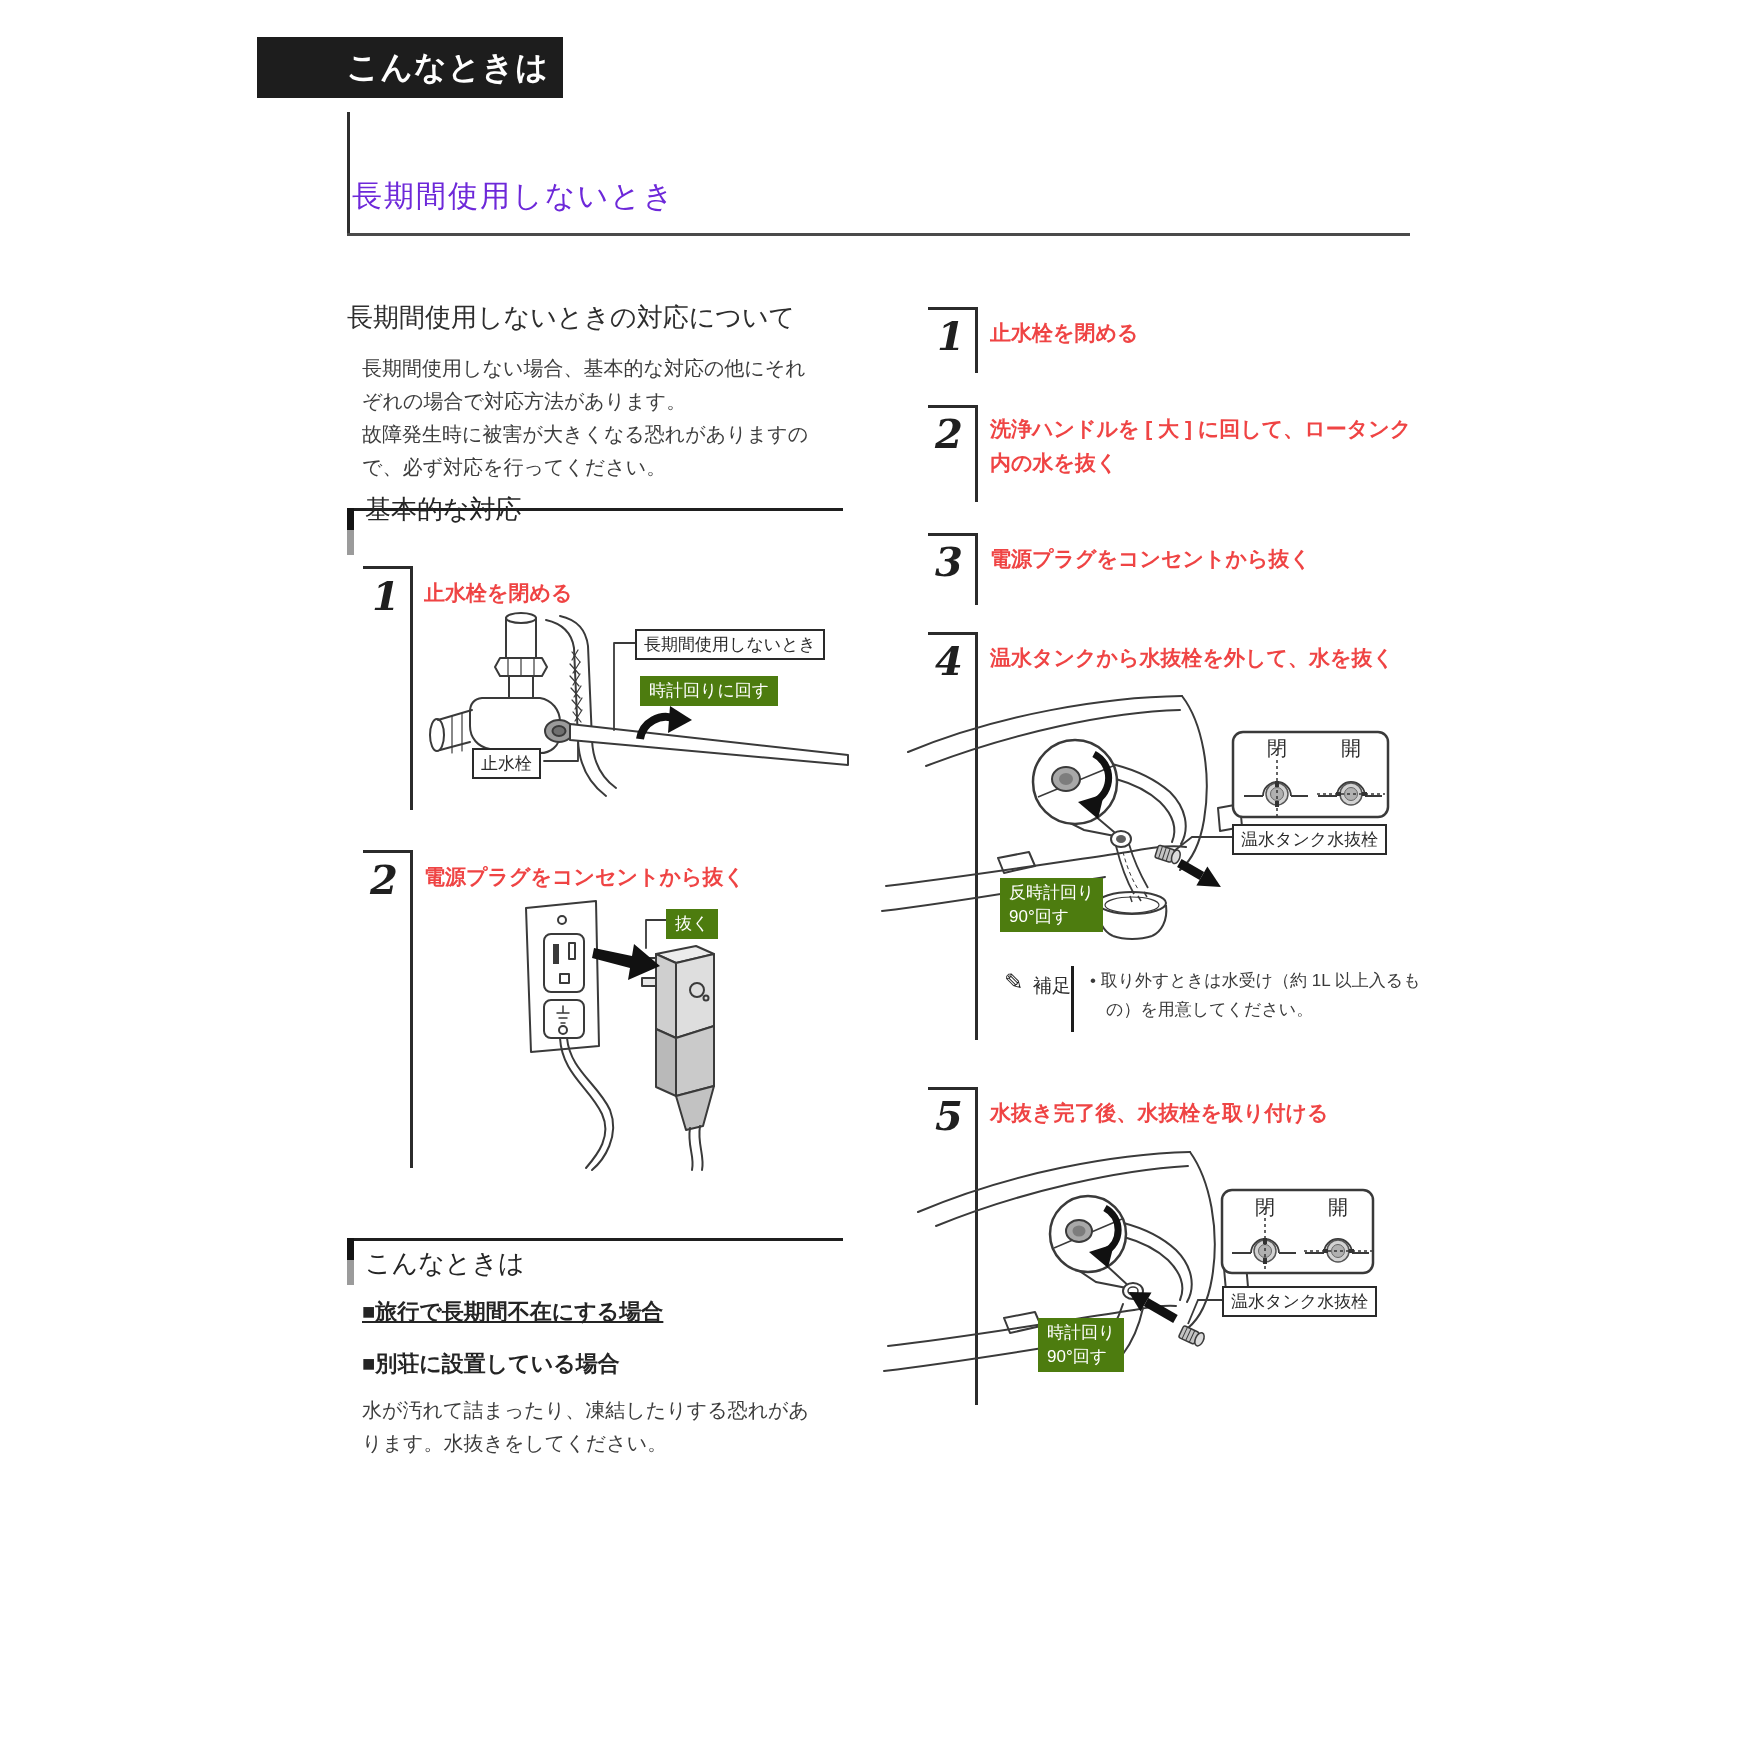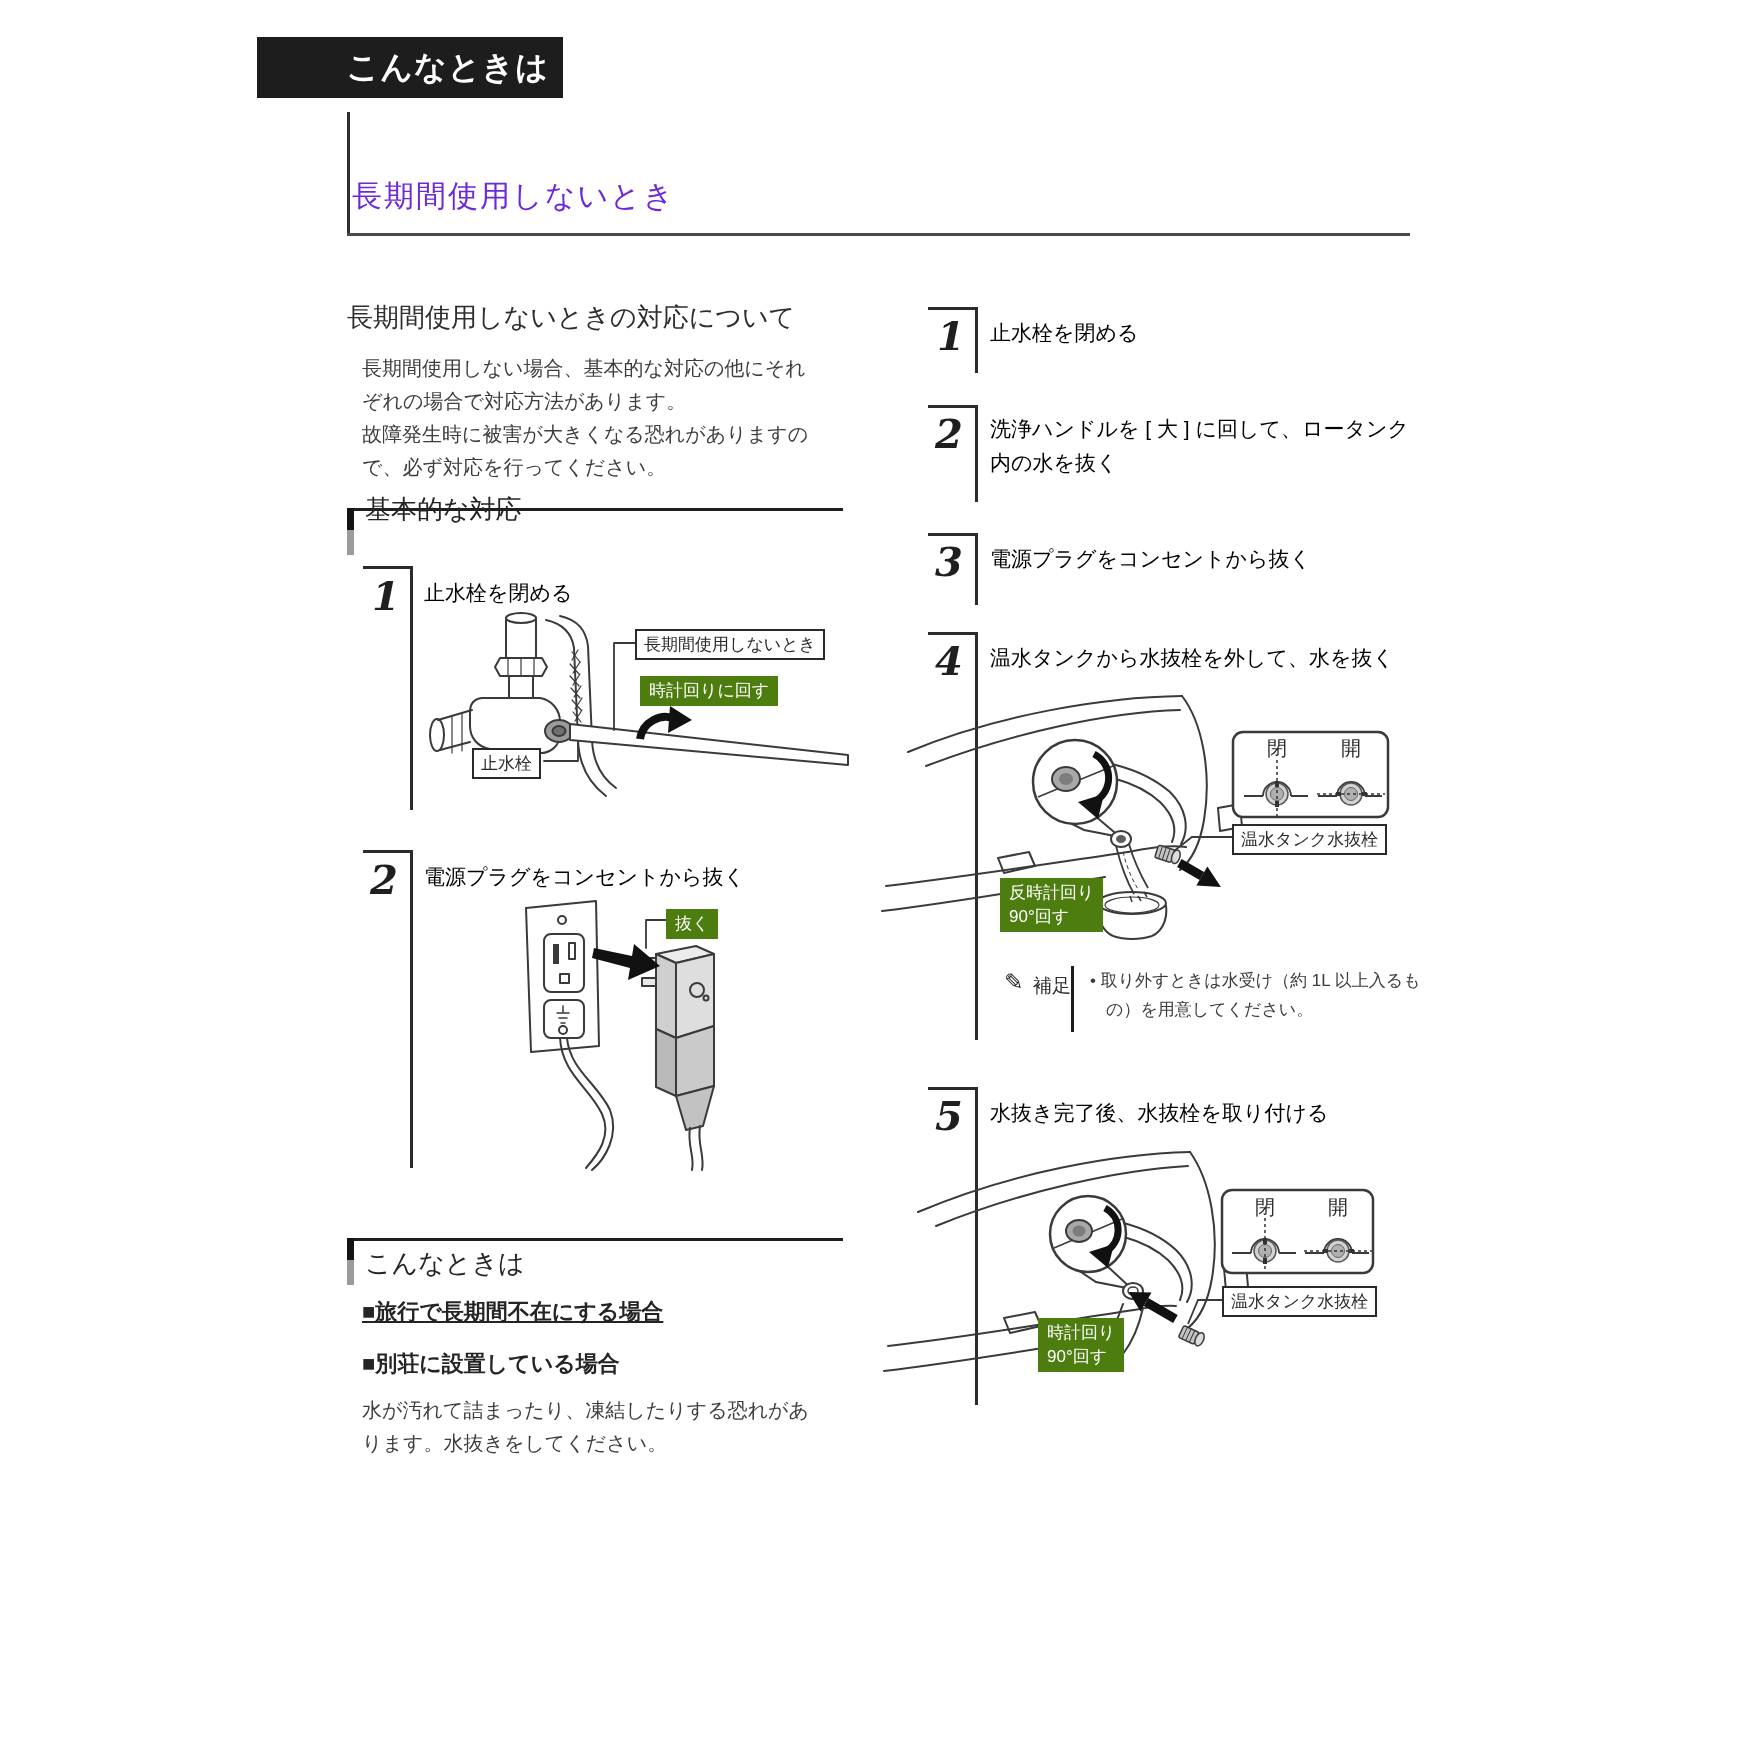--- a/index.html
+++ b/index.html
@@ -18,21 +18,21 @@
   .body-text{position:absolute;font-size:20px;line-height:33px;color:#3d3d3d;}
   
   .sec-rule{position:absolute;height:3px;background:#1f1f1f;}
   .sec-bar{position:absolute;width:7px;height:47px;background:linear-gradient(#141414 0 46%,#9b9b9b 46% 100%);}
   .sec-title{position:absolute;font-size:26px;color:#252525;}
   
   .hline{position:absolute;height:3px;background:#2b2b2b;}
   .vline{position:absolute;width:3px;background:#2b2b2b;}
   .stepnum{position:absolute;font-family:"DejaVu Serif","Liberation Serif",serif;
            font-style:italic;font-weight:bold;font-size:40px;color:#1f1f1f;}
-  .steptitle{position:absolute;font-size:21px;font-weight:normal;color:#000000;line-height:34px;}
+  .steptitle{position:absolute;font-size:21px;font-weight:bold;color:#ef4444;line-height:34px;}
   .subhead{position:absolute;font-size:22px;font-weight:600;color:#242424;}
   
   .wlabel{position:absolute;border:2px solid #2a2a2a;background:#fff;color:#2a2a2a;
           font-size:17px;padding:2px 7px;white-space:nowrap;}
   .blabel{position:absolute;background:#4d7c0f;color:#fff;font-size:17px;
           padding:3px 9px;white-space:nowrap;line-height:24px;}
   .inset-kanji{position:absolute;font-size:20px;color:#2a2a2a;transform:translateX(-50%);}
   
   .note-icon{position:absolute;font-size:23px;color:#1d1d1d;}
   .note-label{position:absolute;font-size:19px;color:#2c2c2c;}

